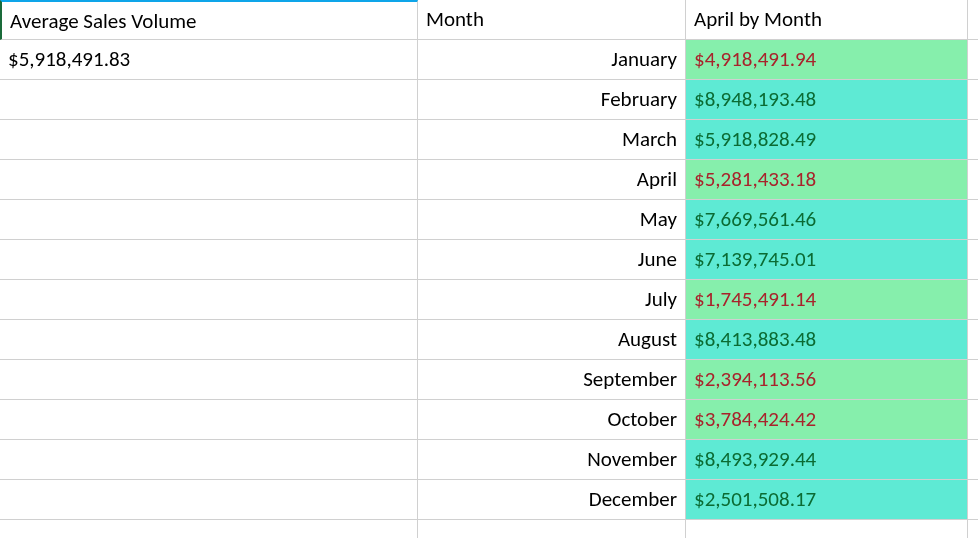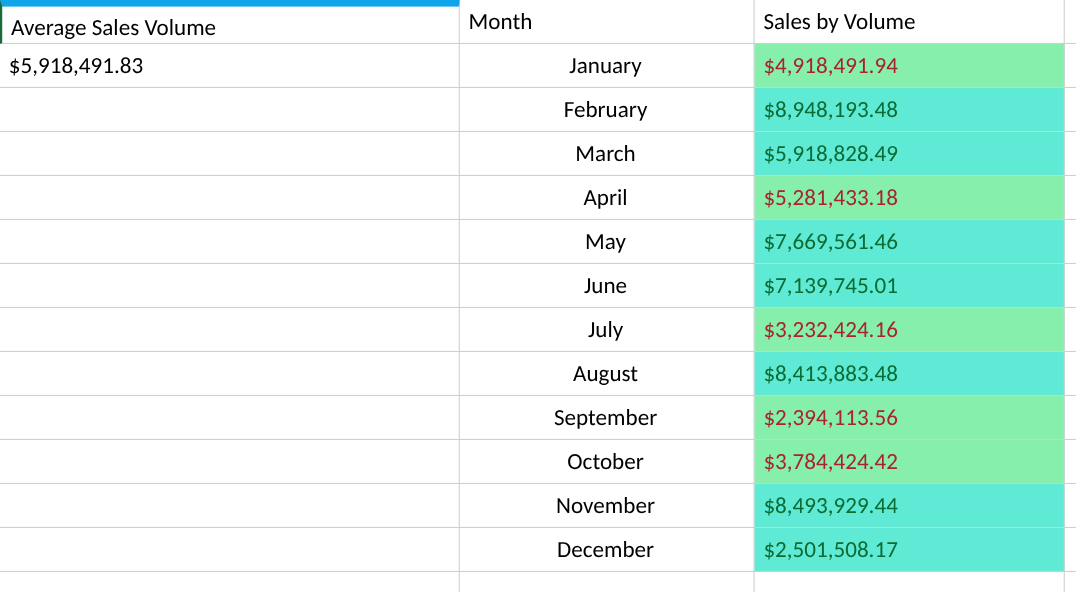--- a/index.html
+++ b/index.html
@@ -20,36 +20,36 @@
     .cell {
       border: 1px solid #d0d0d0;
       border-top: none;
       border-left: none;
       padding: 6px 8px;
       height: 40px;
       line-height: 27px;
       white-space: nowrap;
       overflow: hidden;
     }
-    .col-a.row-first.cell { border-top: 6px solid #0ea5e9; border-left: 2px solid #1a6b3a; }
+    .col-a.row-first.cell { border-top: 2px solid #0ea5e9; border-left: 2px solid #1a6b3a; }
     .cell.header { font-weight: 400; }
     .cell.right { }
-    .cell.month { text-align: center; padding-left: 6px; }
+    .cell.month { text-align: right; padding-left: 6px; }
     .cell.spacer { border-right: none; }
     .good { background: #5eead4; color: #0b6b33; }
     .bad { background: #86efac; color: #a8232b; }
   </style>
 </head>
 <body>
 
 <div class="sheet">
 
   <div class="cell header col-a row-first">Average Sales Volume</div>
   <div class="cell header row-first">Month</div>
-  <div class="cell header row-first">Sales by Volume</div>
+  <div class="cell header row-first">April by Month</div>
   <div class="cell spacer row-first"></div>
 
   <div class="cell right">$5,918,491.83</div>
   <div class="cell month">January</div>
   <div class="cell right bad">$4,918,491.94</div>
   <div class="cell spacer"></div>
 
   <div class="cell"></div>
   <div class="cell month">February</div>
   <div class="cell right good">$8,948,193.48</div>
@@ -70,21 +70,21 @@
   <div class="cell right good">$7,669,561.46</div>
   <div class="cell spacer"></div>
 
   <div class="cell"></div>
   <div class="cell month">June</div>
   <div class="cell right good">$7,139,745.01</div>
   <div class="cell spacer"></div>
 
   <div class="cell"></div>
   <div class="cell month">July</div>
-  <div class="cell right bad">$3,232,424.16</div>
+  <div class="cell right bad">$1,745,491.14</div>
   <div class="cell spacer"></div>
 
   <div class="cell"></div>
   <div class="cell month">August</div>
   <div class="cell right good">$8,413,883.48</div>
   <div class="cell spacer"></div>
 
   <div class="cell"></div>
   <div class="cell month">September</div>
   <div class="cell right bad">$2,394,113.56</div>

